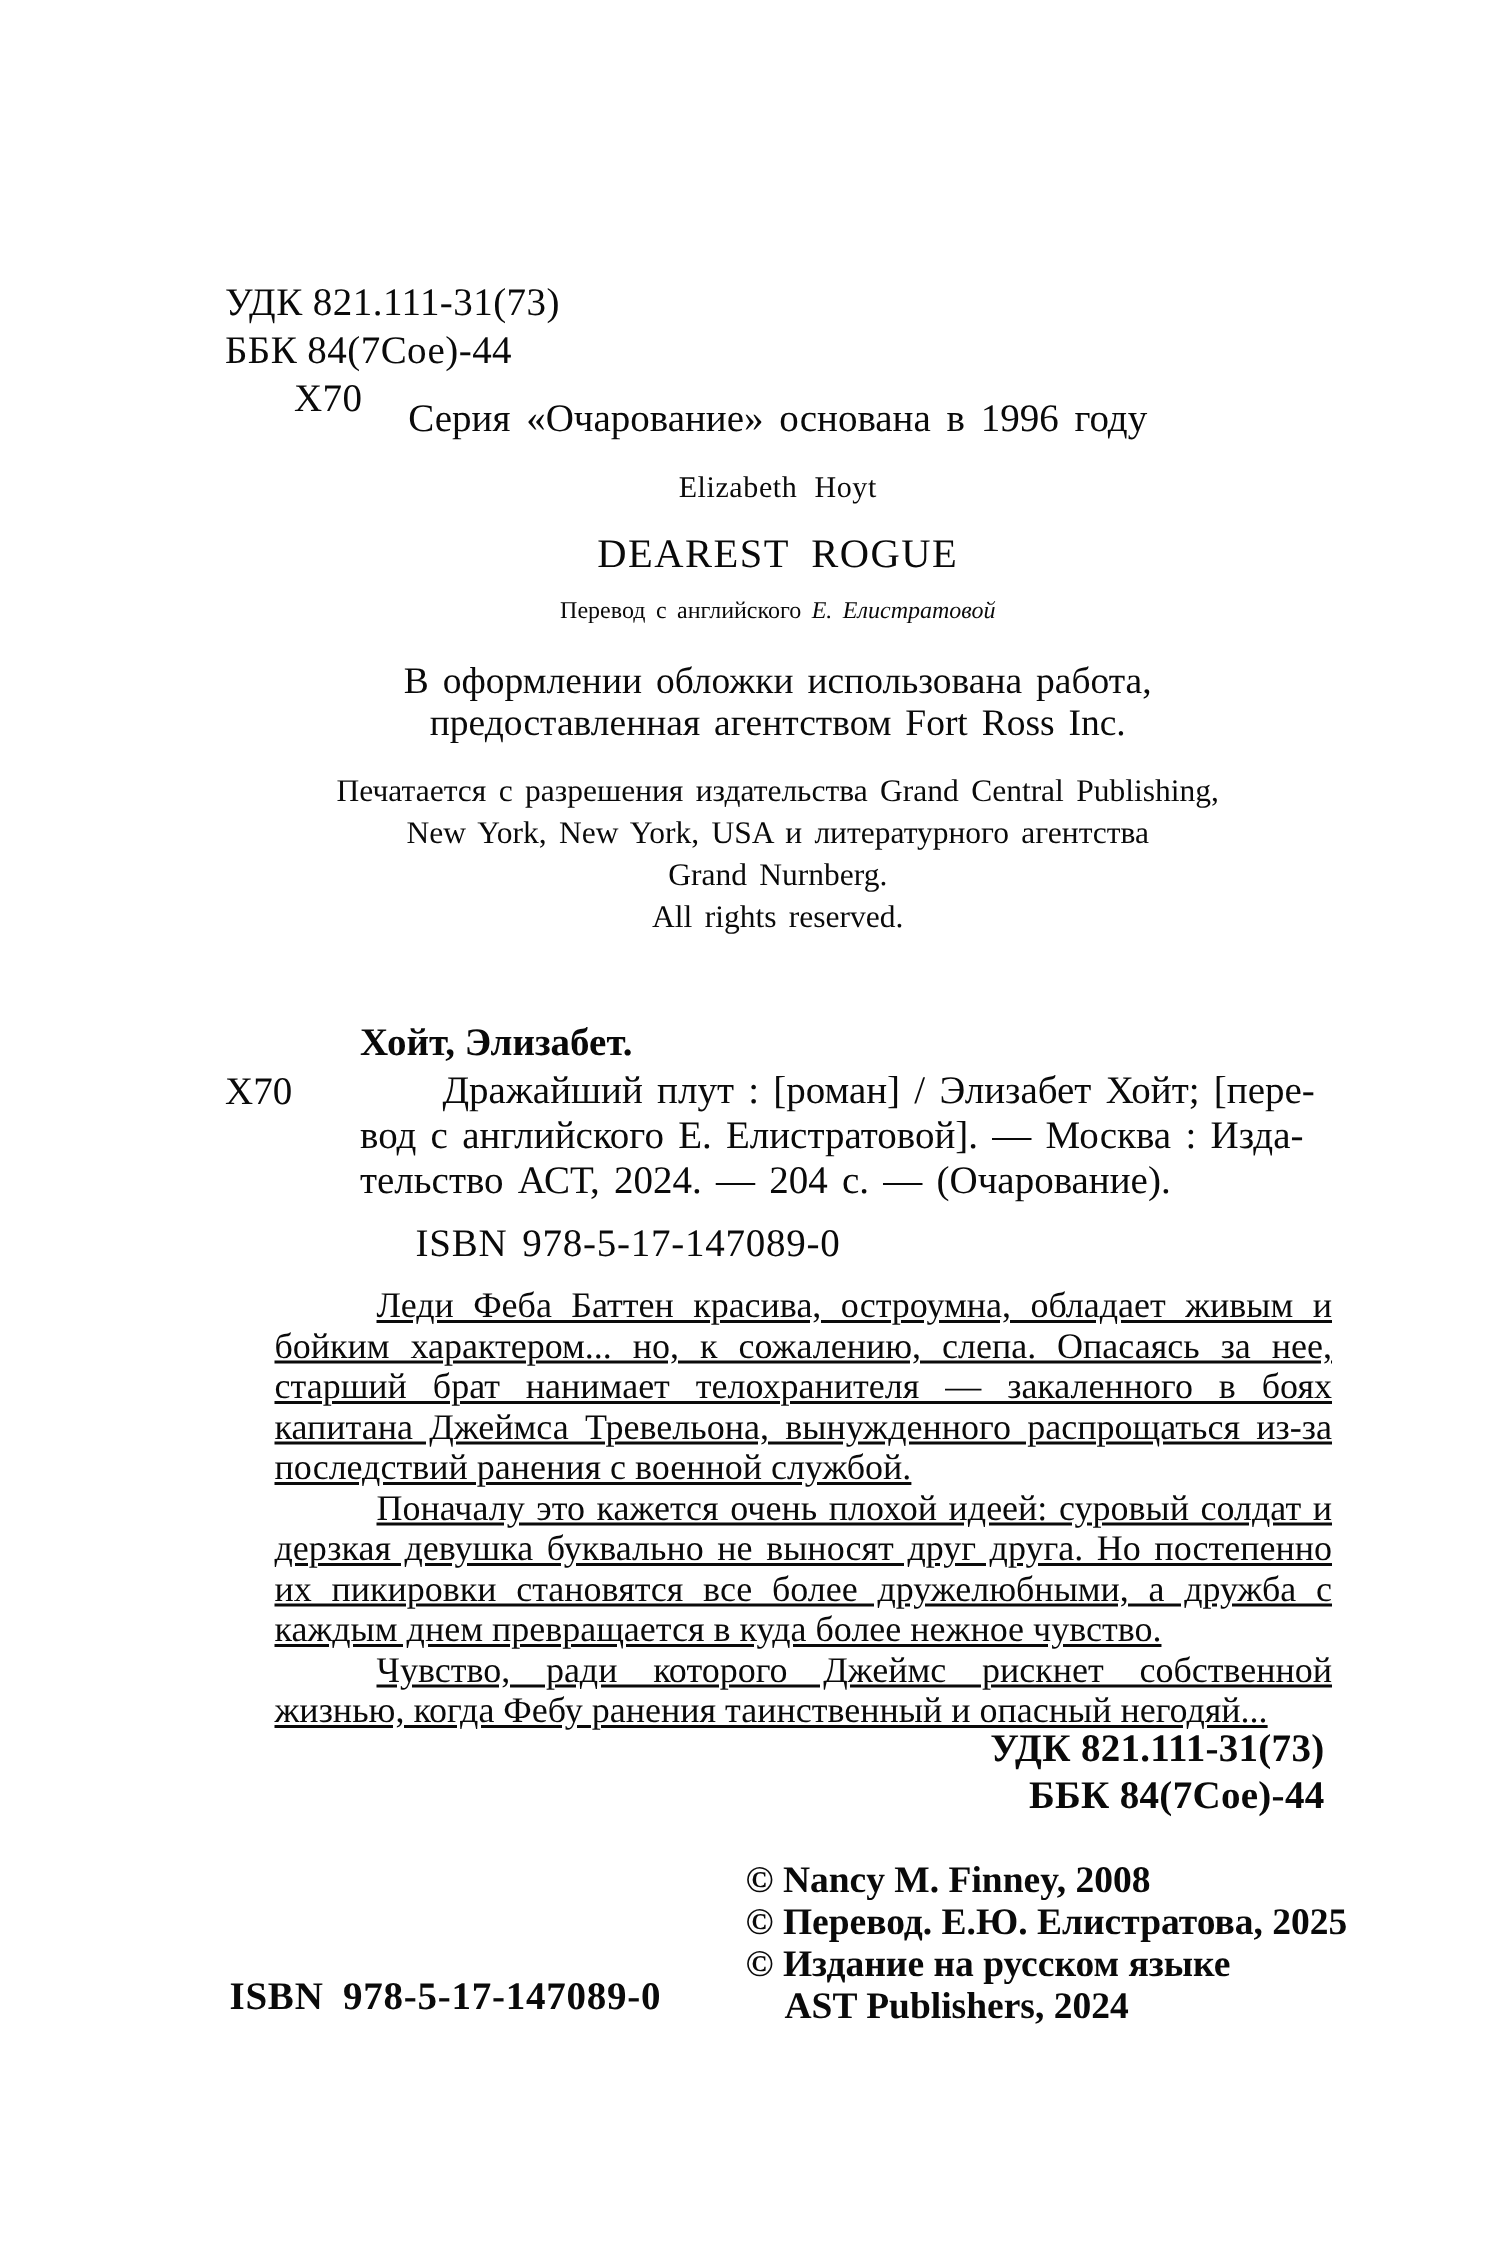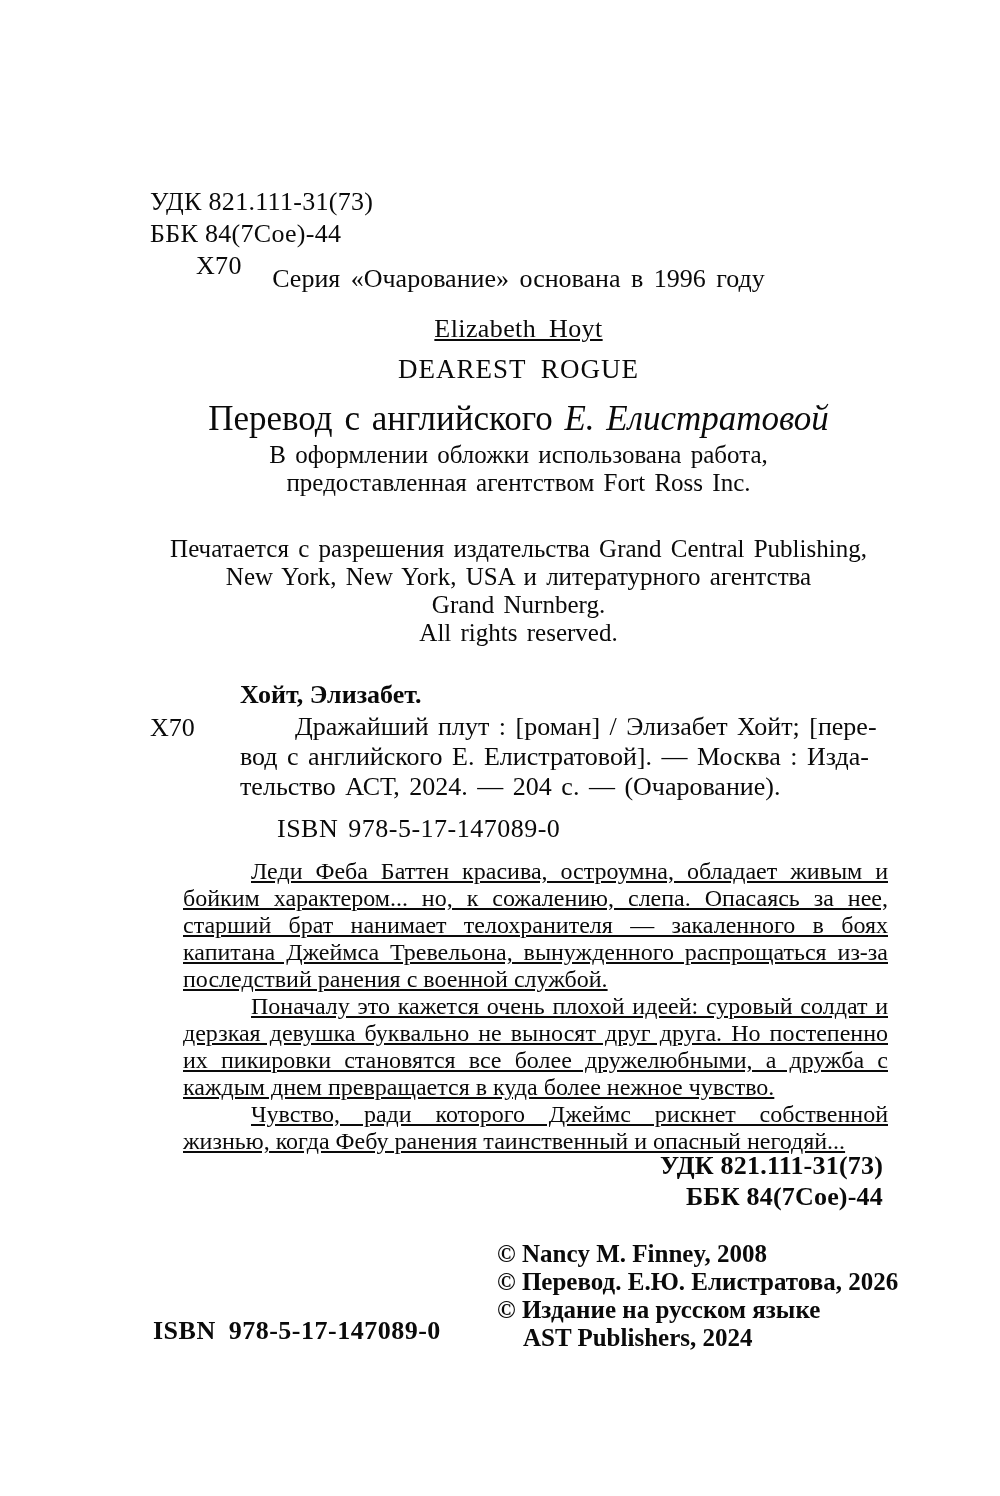--- a/index.html
+++ b/index.html
@@ -17,25 +17,25 @@
   .b { font-weight: bold; }
   .i { font-style: italic; }
 
   
   .top-codes { left: 150px; top: 142px; font-size: 26px; line-height: 32px; letter-spacing: 0.3px; }
   .top-codes .sign { padding-left: 46px; }
 
   .block-center { left: 150px; width: 737px; }
 
   .series-note  { top: 220px; font-size: 26px; word-spacing: 4px; }
-  .orig-author  { top: 270px; font-size: 26px; word-spacing: 6px; letter-spacing: 0.4px; text-decoration: underline; }
+  .orig-author  { top: 270px; font-size: 20px; word-spacing: 6px; letter-spacing: 0.4px; }
   .orig-title   { top: 310px; font-size: 27px; word-spacing: 7px; letter-spacing: 1px; }
-  .translation  { top: 355px; font-size: 35px; word-spacing: 3px; }
+  .translation  { top: 355px; font-size: 16px; word-spacing: 3px; }
   .cover-credit { top: 397px; font-size: 25px; line-height: 28px; word-spacing: 3px; }
-  .rights-block { top: 491px; font-size: 25px; line-height: 28px; word-spacing: 3px; }
+  .rights-block { top: 469px; font-size: 21px; line-height: 28px; word-spacing: 3px; }
 
   
   .catalog-heading { left: 240px; top: 636px; font-size: 26px; }
   .catalog-sign    { left: 150px; top: 669px; font-size: 26px; }
   .catalog-entry   { left: 240px; top: 668px; width: 650px; font-size: 26px; line-height: 30px; word-spacing: 3px; }
   .catalog-entry .first { text-indent: 55px; }
   .catalog-isbn    { left: 277px; top: 770px; font-size: 26px; letter-spacing: 0.5px; word-spacing: 3px; }
 
   
   .annotation { left: 183px; top: 814px; width: 705px; font-size: 24px; line-height: 27px; text-align: justify; text-decoration: underline; }
@@ -92,18 +92,18 @@
   <p>Чувство, ради которого Джеймс рискнет собственной жизнью, когда Фебу ранения таинственный и опасный негодяй...</p>
 </div>
 
 <div class="abs footer-codes r b">
   <div>УДК 821.111-31(73)</div>
   <div>ББК 84(7Сое)-44</div>
 </div>
 
 <div class="abs copyright-block b">
   <div>© Nancy M. Finney, 2008</div>
-  <div>© Перевод. Е.Ю. Елистратова, 2026</div>
+  <div>© Перевод. Е.Ю. Елистратова, 2025</div>
   <div>© Издание на русском языке</div>
   <div class="cont">AST Publishers, 2024</div>
 </div>
 
 <div class="abs footer-isbn b">ISBN 978-5-17-147089-0</div>
 
 </body></html>

